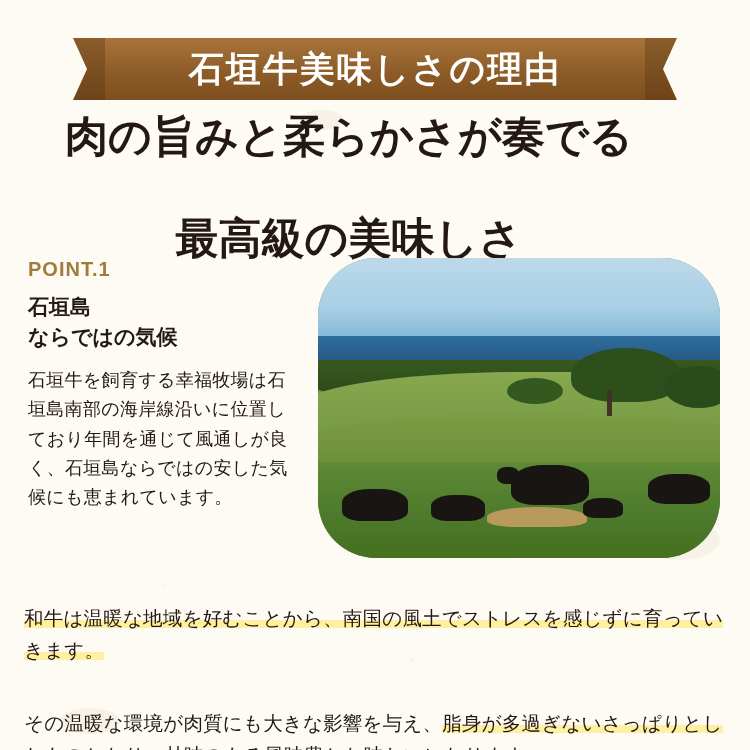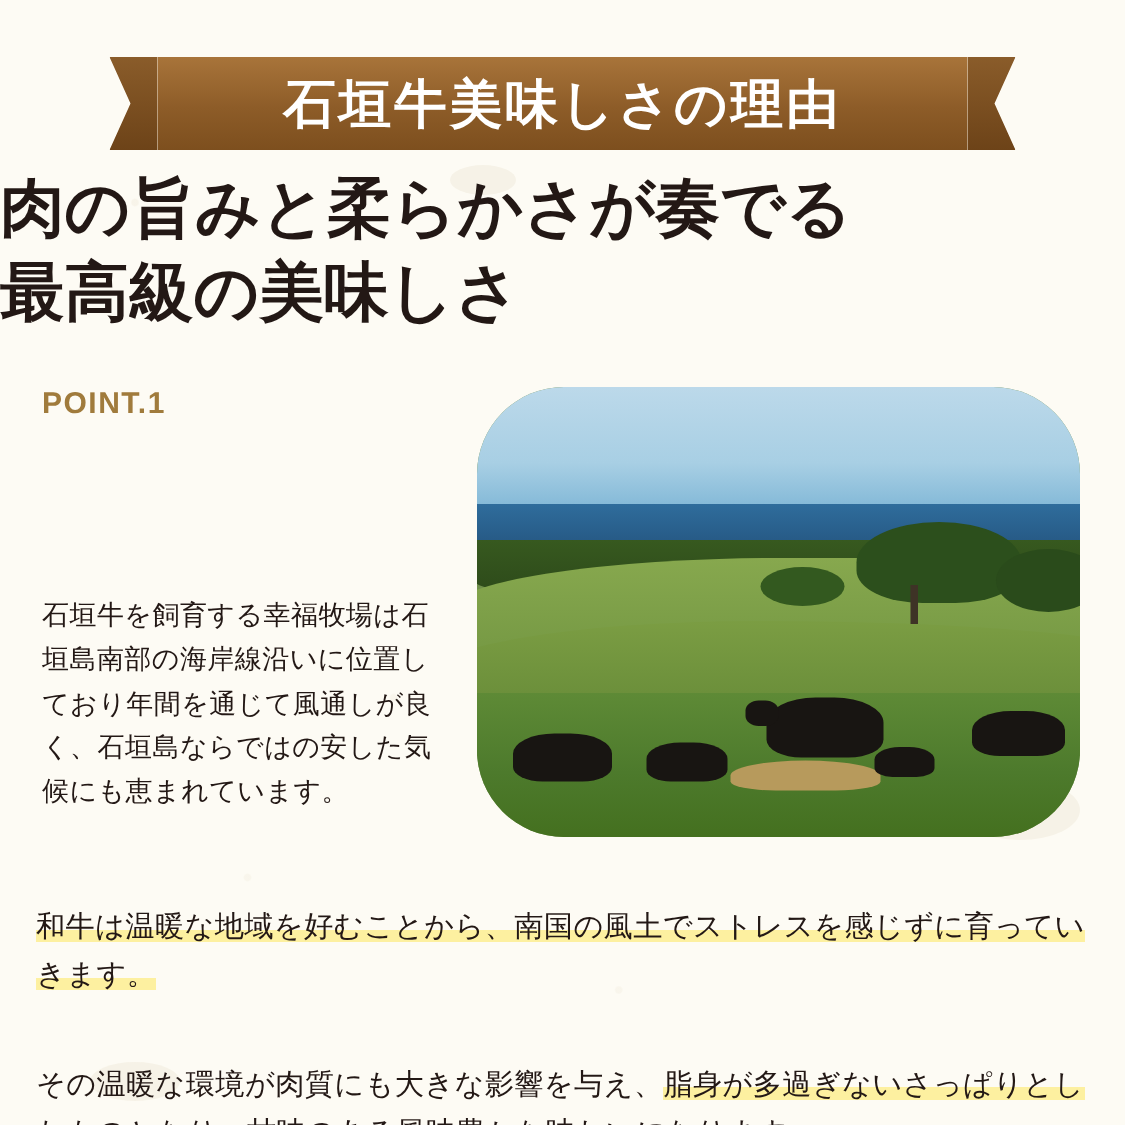--- a/index.html
+++ b/index.html
@@ -69,27 +69,27 @@
     left: 645px;
     clip-path: polygon(0 0, 100% 0, 18px 50%, 100% 100%, 0 100%);
   }
 
   
   .headline {
     position: absolute;
     top: 112px;
     left: 0;
     width: 698px;
-    text-align: left;
-    color: #231815;
-    font-family: Liberation Serif, serif;
+    text-align: center;
+    color: #231815;
+    font-family: Liberation Mono, monospace;
     line-height: 1.30;
   }
   .headline .l1 { font-size: 43px; font-weight: bold; display: block; }
-  .headline .l2 { font-size: 43px; font-weight: bold; display: block; }
+  .headline .l2 { font-size: 43px; font-weight: bold; display: block; margin-top: 46px; }
 
   
   .point-label {
     position: absolute;
     top: 258px;
     left: 28px;
     font-size: 20px;
     font-weight: bold;
     color: #a07b3c;
     letter-spacing: 1px;
@@ -99,21 +99,21 @@
     top: 292px;
     left: 28px;
     width: 280px;
     font-size: 21px;
     font-weight: bold;
     color: #231815;
     line-height: 1.45;
   }
   .point-body {
     position: absolute;
-    top: 396px;
+    top: 366px;
     left: 28px;
     width: 272px;
     font-size: 18px;
     color: #231815;
     line-height: 1.63;
     letter-spacing: 0.3px;
   }
 
   
   .photo {
@@ -238,20 +238,24 @@
       <span class="ribbon-title">石垣牛美味しさの理由</span>
     </div>
   </div>
 
   <div class="headline">
     <span class="l1">肉の旨みと柔らかさが奏でる</span>
     <span class="l2">最高級の美味しさ</span>
   </div>
 
   <div class="point-label">POINT.1</div>
+  <div class="point-heading">
+    <div>石垣島</div>
+    <div>ならではの気候</div>
+  </div>
   <div class="point-body">石垣牛を飼育する幸福牧場は石垣島南部の海岸線沿いに位置しており年間を通じて風通しが良く、石垣島ならではの安した気候にも恵まれています。</div>
 
   <div class="photo">
     <div class="sky"></div>
     <div class="sea"></div>
     <div class="far-trees"></div>
     <div class="hill-back"></div>
     <div class="hill-mid"></div>
     <div class="tree t1"></div>
     <div class="tree t2"></div>

